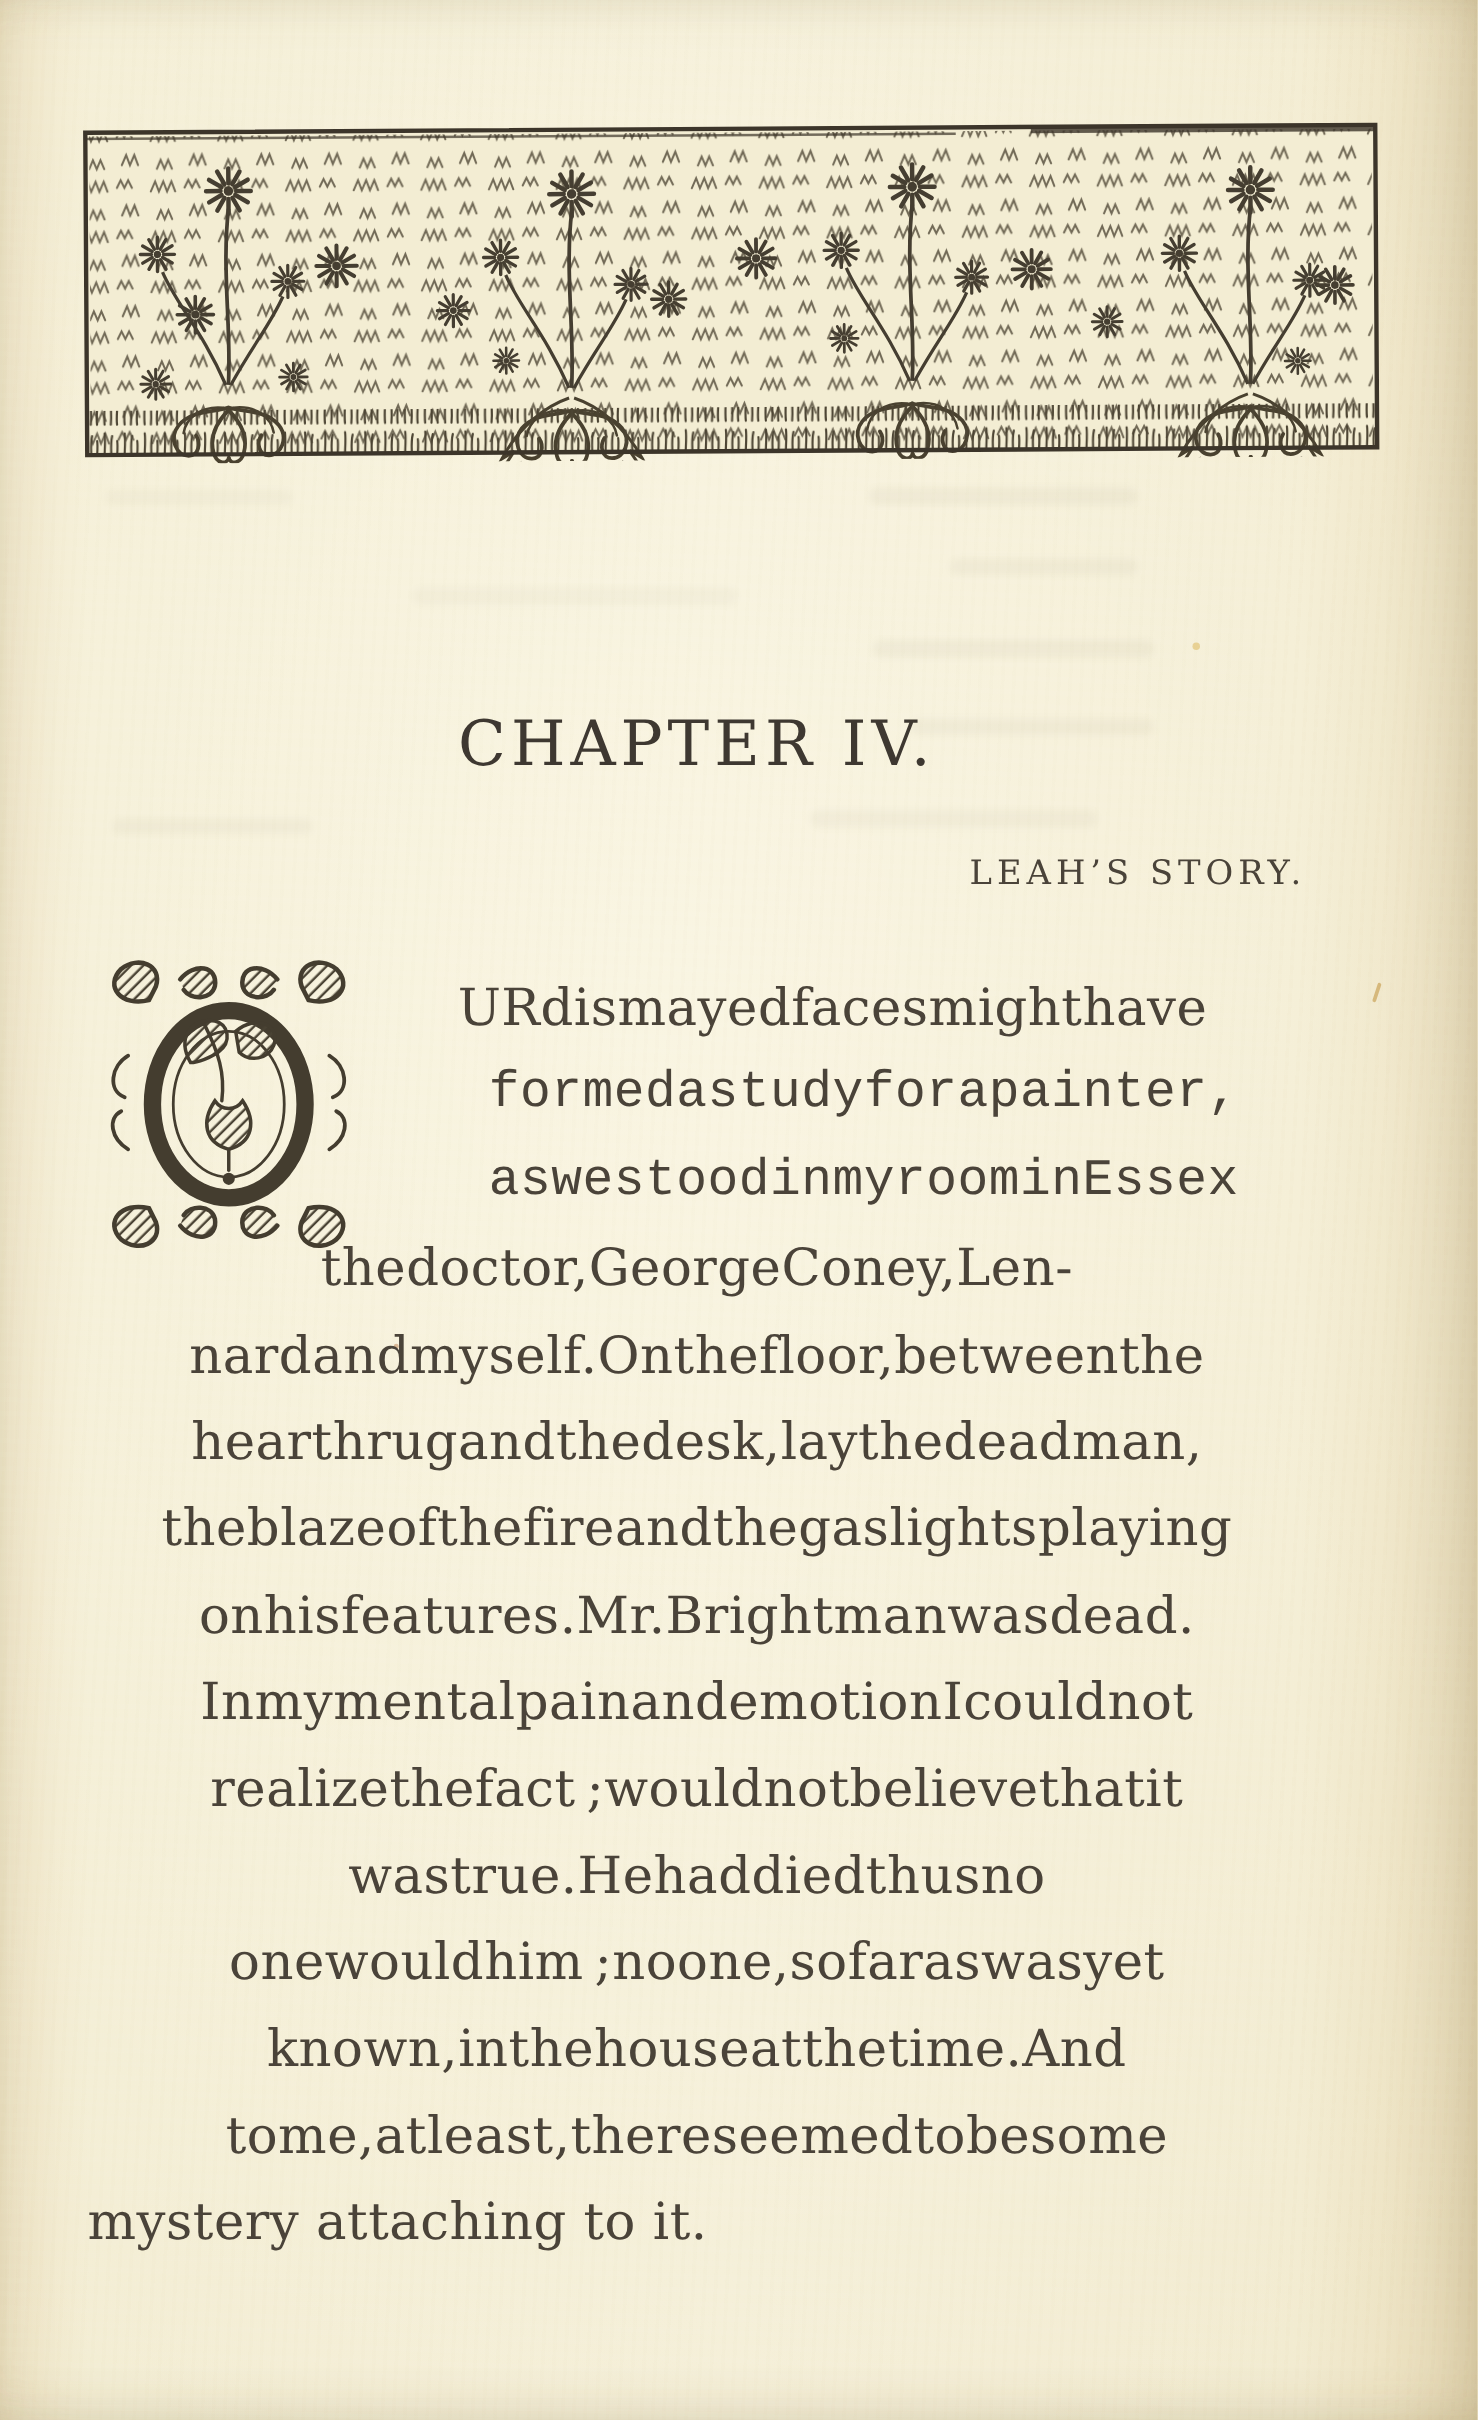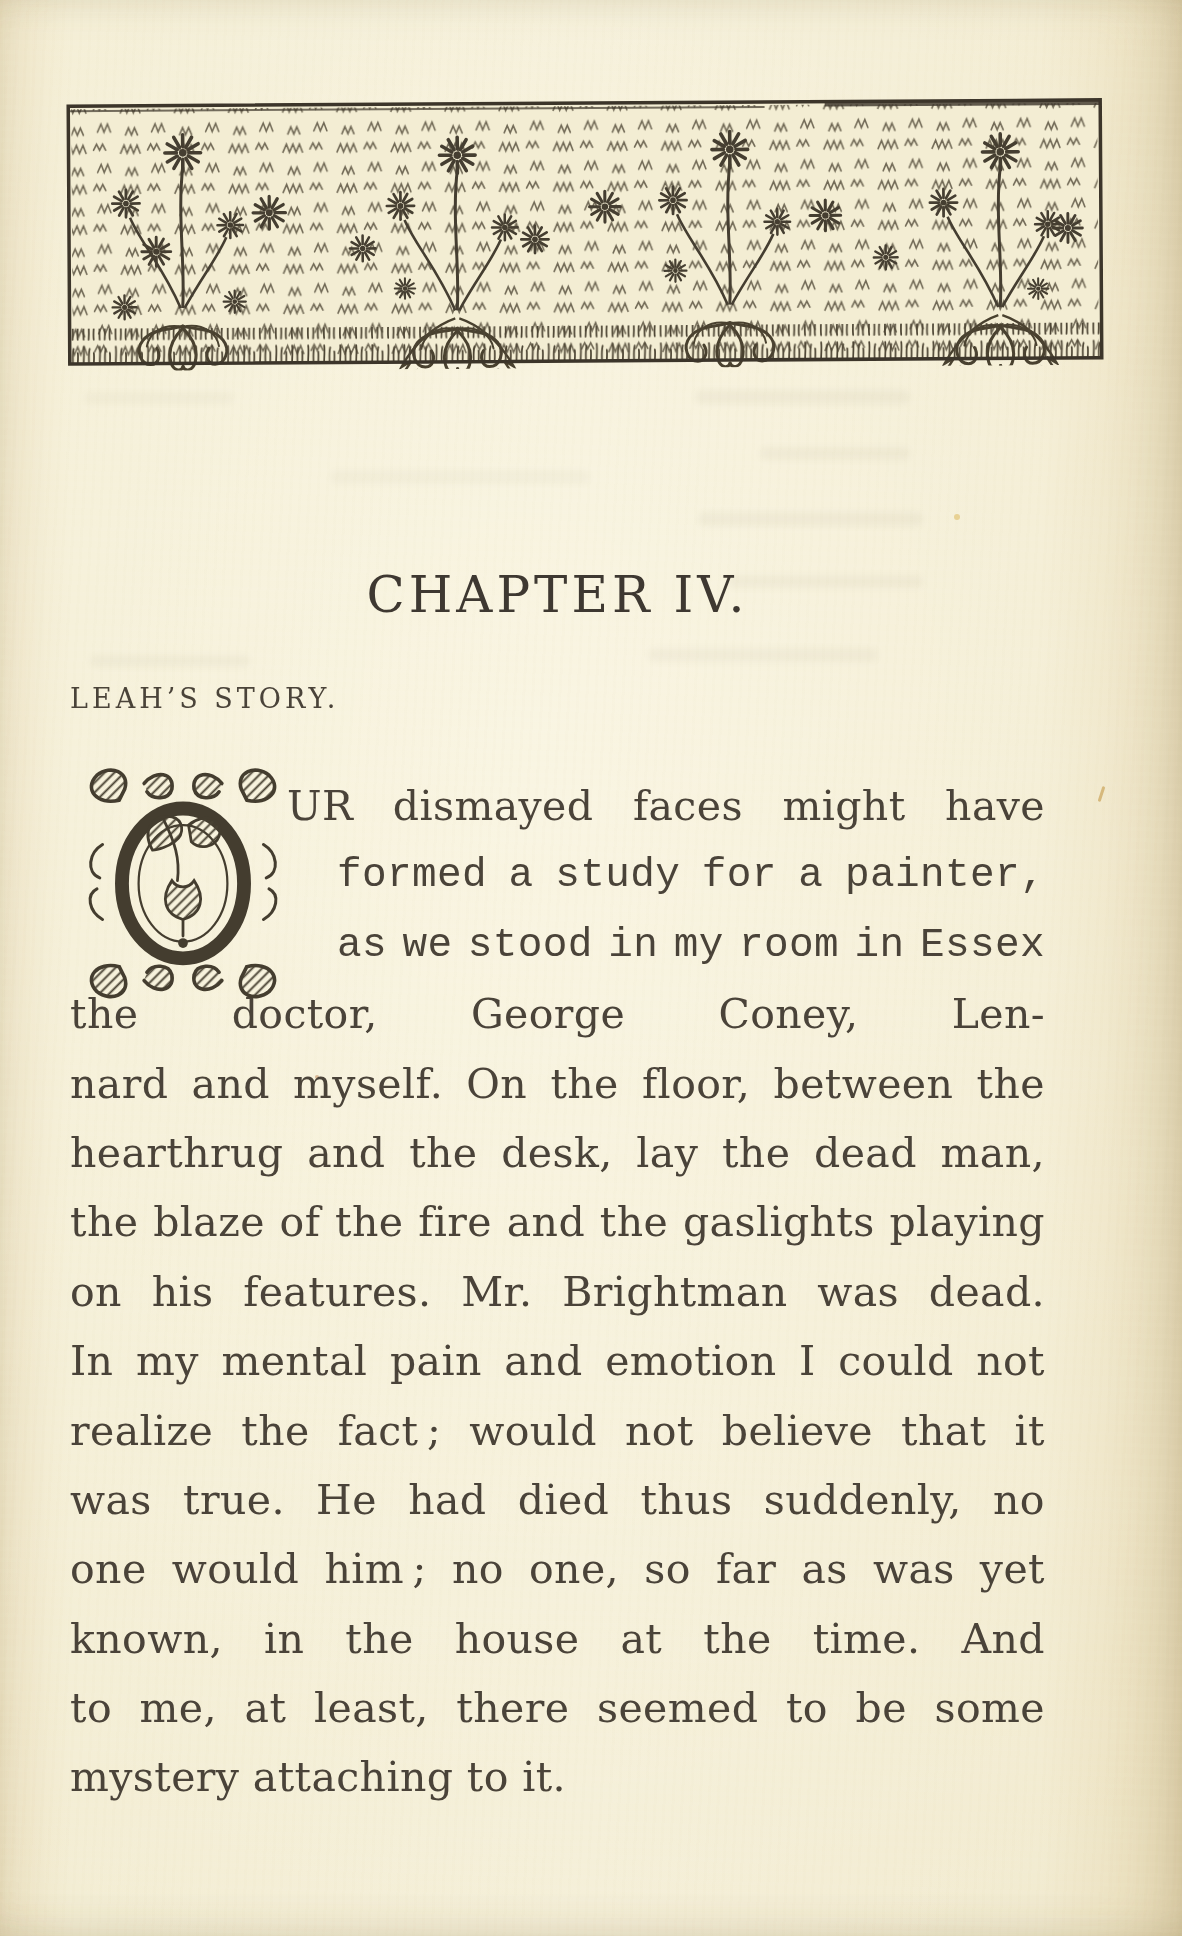--- a/index.html
+++ b/index.html
@@ -17,27 +17,27 @@
                inset 0 -26px 60px -44px rgba(120,98,52,.22),
                inset 0 18px 50px -40px rgba(120,98,52,.14);}
   .grain{position:absolute;inset:0;pointer-events:none;opacity:.35;
     background:
       repeating-linear-gradient(93deg, rgba(170,150,100,.05) 0 3px, rgba(0,0,0,0) 3px 9px),
       repeating-linear-gradient(2deg, rgba(255,255,255,.05) 0 4px, rgba(0,0,0,0) 4px 11px);}
   .headband{position:absolute;left:64px;top:98px;width:1042px;height:270px;transform:rotate(-0.35deg);}
   .headband svg{width:100%;height:100%;display:block;}
   .chapter-title{position:absolute;left:70px;top:566px;width:975px;text-align:center;
     font-size:50px;letter-spacing:4px;color:var(--heading-ink);}
-  .chapter-subtitle{position:absolute;left:70px;top:683px;width:975px;text-align:left;
+  .chapter-subtitle{position:absolute;left:70px;top:683px;width:975px;text-align:right;
     font-size:27px;letter-spacing:4px;color:var(--ink);}
   .paragraph{position:absolute;left:70px;top:772px;width:975px;color:var(--ink);}
   .dropcap{position:absolute;left:2px;top:-10px;width:222px;height:240px;}
   .dropcap svg{width:100%;height:100%;display:block;}
   .bline{height:69.4px;line-height:69.4px;font-size:41px;letter-spacing:.4px;white-space:nowrap;}
-  .bline.just{display:flex;justify-content:space-between;align-items:baseline;}
+  .bline.just{display:flex;justify-content:center;align-items:baseline;}
   .indent-dropcap-first{margin-left:217px;}
   .indent-dropcap{margin-left:267px;font-family:Liberation Mono, monospace;}
   .smudge{position:absolute;background:#7d7355;border-radius:9px;filter:blur(3px);pointer-events:none;}
   .speck{position:absolute;pointer-events:none;}
 </style>
 </head>
 <body style="--ink: #4a4339; --heading-ink: #3e3831;">
 
 <div class="vignette"></div>
 <div class="grain"></div>
@@ -267,21 +267,20 @@
         <span>that</span>
         <span>it</span>
       </div>
       <div class="bline just">
         <span>was</span>
         <span>true.</span>
         <span>He</span>
         <span>had</span>
         <span>died</span>
         <span>thus</span>
-        <span>suddenly,</span>
         <span>no</span>
       </div>
       <div class="bline just">
         <span>one</span>
         <span>would</span>
         <span>him ;</span>
         <span>no</span>
         <span>one,</span>
         <span>so</span>
         <span>far</span>

